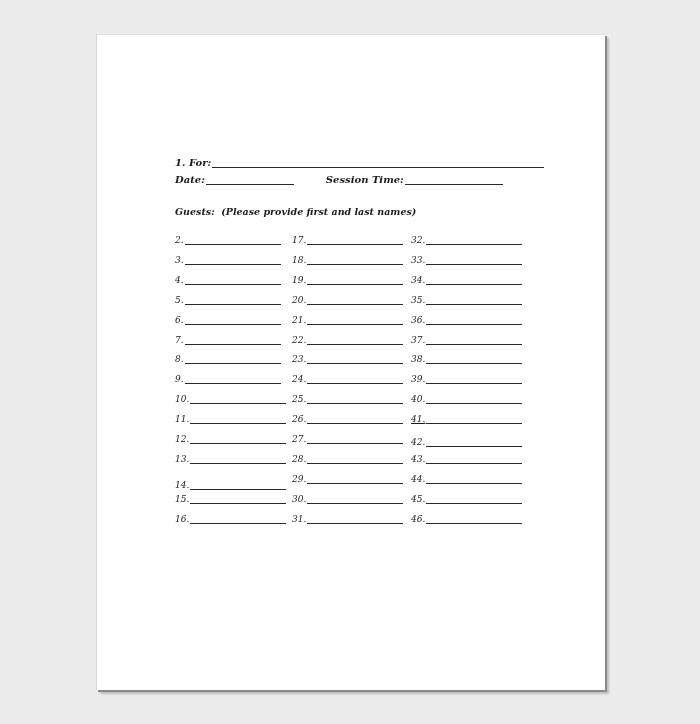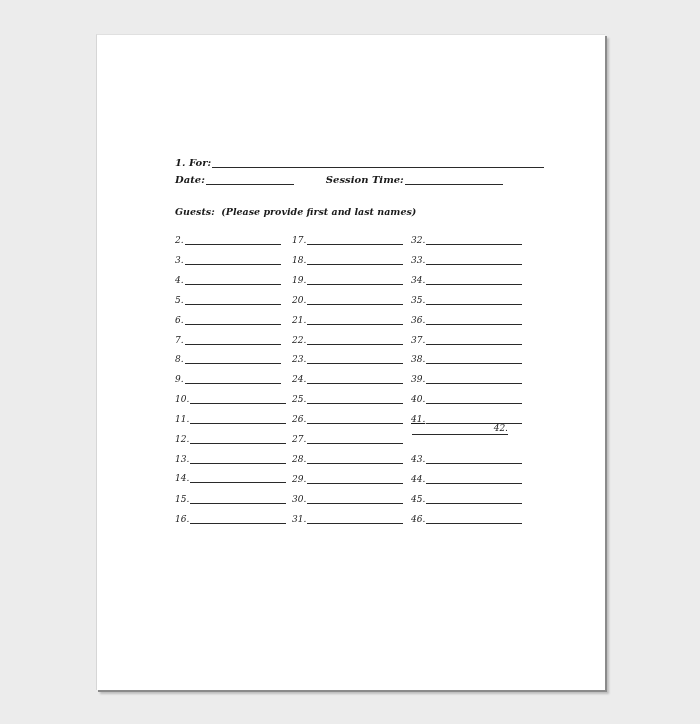--- a/index.html
+++ b/index.html
@@ -141,21 +141,21 @@
           <span class="line"></span>
         </div>
         <div class="guest-item" style="top: 199px;">
           <span class="num">12.</span>
           <span class="line"></span>
         </div>
         <div class="guest-item" style="top: 218.9px;">
           <span class="num">13.</span>
           <span class="line"></span>
         </div>
-        <div class="guest-item" style="top: 238px;">
+        <div class="guest-item" style="top: 245px;">
           <span class="num">14.</span>
           <span class="line"></span>
         </div>
         <div class="guest-item" style="top: 258.7px;">
           <span class="num">15.</span>
           <span class="line"></span>
         </div>
         <div class="guest-item" style="top: 278.6px;">
           <span class="num">16.</span>
           <span class="line"></span>
@@ -257,21 +257,21 @@
           <span class="line"></span>
         </div>
         <div class="guest-item" style="top: 159.2px;">
           <span class="num">40.</span>
           <span class="line"></span>
         </div>
         <div class="guest-item" style="top: 179.1px; text-decoration: underline;">
           <span class="num">41.</span>
           <span class="line"></span>
         </div>
-        <div class="guest-item" style="top: 190px; flex-direction: column;">
+        <div class="guest-item" style="top: 202px;">
           <span class="num">42.</span>
           <span class="line"></span>
         </div>
         <div class="guest-item" style="top: 218.9px;">
           <span class="num">43.</span>
           <span class="line"></span>
         </div>
         <div class="guest-item" style="top: 238.8px;">
           <span class="num">44.</span>
           <span class="line"></span>

